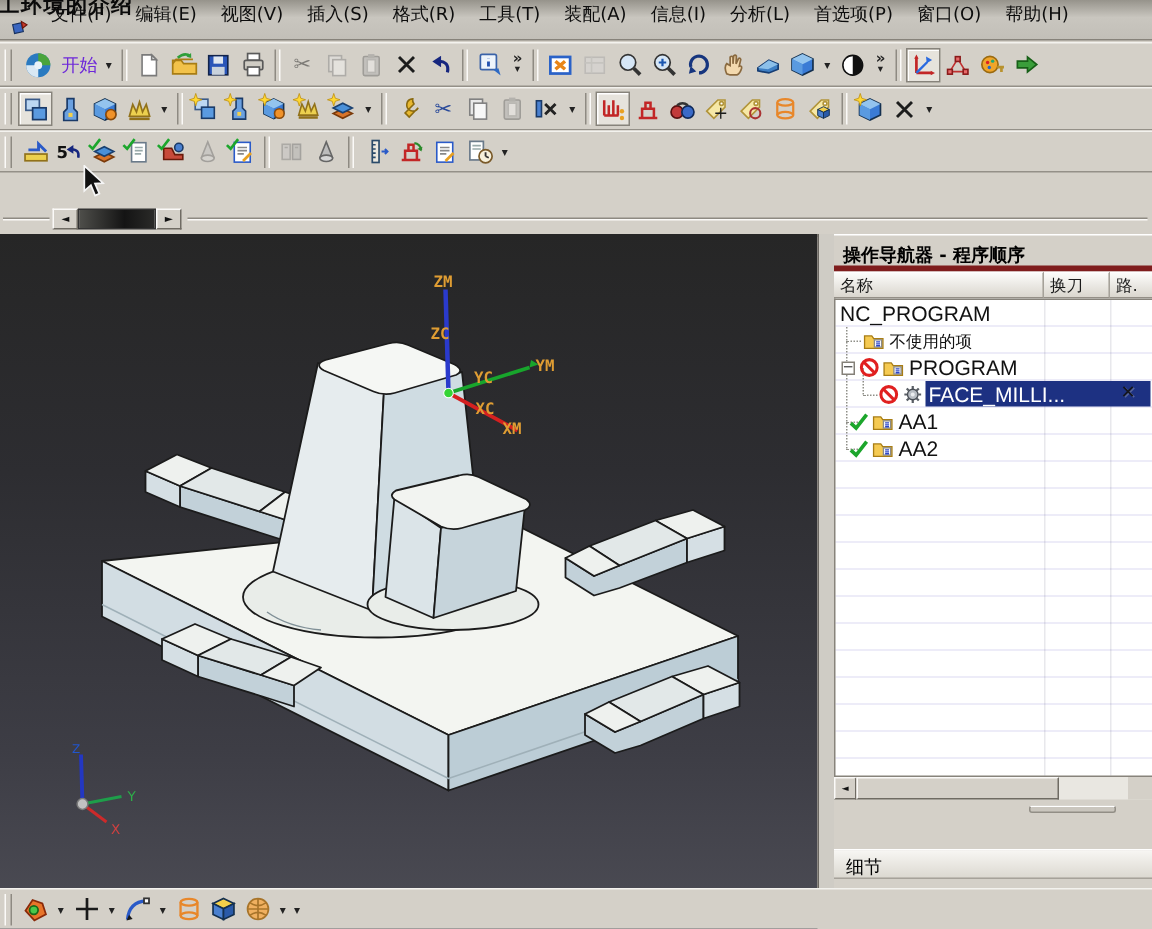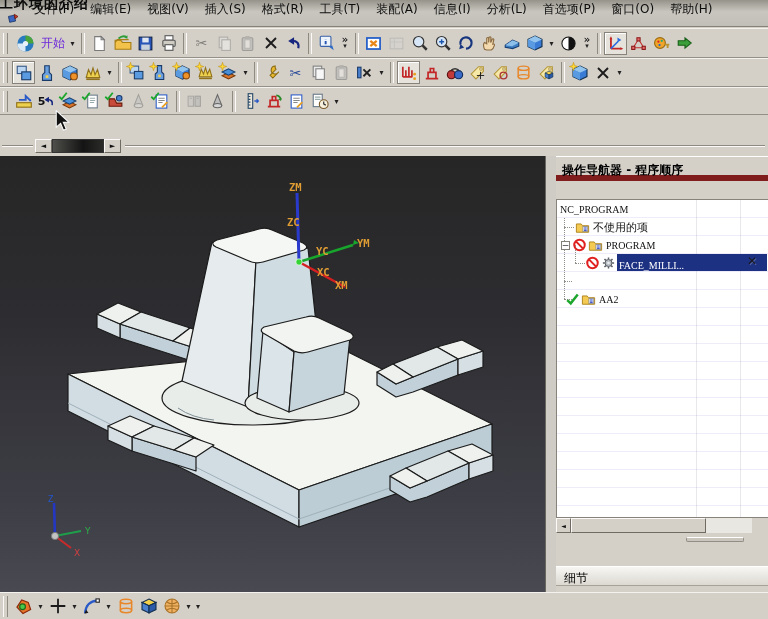--- a/index.html
+++ b/index.html
@@ -43,31 +43,31 @@
     border:1px solid #333;box-sizing:border-box}
   
   .viewport{position:absolute;left:0;top:156px;width:545px;height:528px;
     background:linear-gradient(180deg,#262626 0%,#2d2d31 30%,#3d3d45 65%,#55555e 100%)}
   .vsplit{position:absolute;left:545px;top:156px;width:11px;height:436px;background:#cfccc5;
     border-left:1px solid #6a6660;box-sizing:border-box}
   
   .panel{position:absolute;left:556px;top:156px;width:212px;height:436px;background:#d4d0c8}
   .ptitle{position:absolute;left:0;top:0;width:212px;height:25px;box-sizing:border-box;
     border-top:1px solid #fff;padding:5px 0 0 6px;font-weight:bold;font-size:12px;color:#000;
-    border-bottom:6px solid #7f1d1d}
+    border-bottom:4px solid #7f1d1d}
   .phead{position:absolute;left:0;top:25px;width:212px;height:18px;display:flex}
   .hcell{box-sizing:border-box;background:linear-gradient(#fcfcfa,#dad6ce);border-right:1px solid #a5a199;
     border-top:1px solid #fff;border-bottom:1px solid #948f87;font-size:11px;color:#1a1a1a;
     padding:1px 0 0 4px;overflow:hidden;white-space:nowrap}
   .tree{position:absolute;left:0;top:43px;width:212px;height:319px;background:#fff;
     border:1px solid #87837b;border-right:none;box-sizing:border-box;overflow:hidden;
     background-image:repeating-linear-gradient(180deg,#ffffff 0 17px,#edecf8 17px 18px)}
   .colguide{position:absolute;top:0;height:319px;width:1px;background:rgba(90,90,120,.14)}
   .trw{position:absolute;left:0;width:210px;height:18px;display:flex;align-items:center;font-size:11px;color:#111}
-  .mono{font-family:Liberation Serif, serif;font-size:10px}
+  .mono{font-family:Liberation Sans, sans-serif;font-size:14px}
   .expbox{width:9px;height:9px;box-sizing:border-box;border:1px solid #848078;background:#fff;
     display:flex;align-items:center;justify-content:center;font-size:9px;line-height:7px;color:#333;margin:0 2px}
   .ticon{width:15px;height:14px;flex:0 0 auto;margin-right:1px}
   .selbar{position:absolute;left:60px;top:0;width:150px;height:17px;background:#1d3182;display:flex;align-items:flex-end}
   .selbar .lbl{color:#fff;padding-left:2px}
   .pathx{position:absolute;left:130px;top:0px;color:#15161c;font-size:12px;font-weight:bold;
     text-shadow:1px 1px 0 #55639c}
   .dotv{position:absolute;width:1px;border-left:1px dotted #8f8f88}
   .doth{position:absolute;height:1px;border-top:1px dotted #8f8f88}
   .hscroll{position:absolute;left:0;top:362px;width:212px;height:15px;background:#e9e7e1}
@@ -832,20 +832,25 @@
       <text x="48" y="346" font-size="8" fill="#2255cc">Z</text>
       <text x="85" y="378" font-size="9" fill="#2db049">Y</text>
       <text x="74" y="400" font-size="9" fill="#d04040">X</text>
     </g>
   </svg>
 </div>
 <div class="vsplit"></div>
 
 <div class="panel">
   <div class="ptitle">操作导航器 - 程序顺序</div>
+  <div class="phead">
+    <div class="hcell" style="width:140px">名称</div>
+    <div class="hcell" style="width:44px">换刀</div>
+    <div class="hcell" style="width:28px;border-right:none">路.</div>
+  </div>
   <div class="tree">
     <div class="colguide" style="left:139px"></div>
     <div class="colguide" style="left:183px"></div>
 
     <div class="dot dotv" style="left:7px;top:18px;height:81px"></div>
     <div class="doth" style="left:7px;top:27px;width:10px"></div>
     <div class="doth" style="left:7px;top:81px;width:8px"></div>
     <div class="doth" style="left:7px;top:99px;width:8px"></div>
     <div class="dotv" style="left:18px;top:45px;height:18px"></div>
     <div class="doth" style="left:18px;top:63px;width:10px"></div>
@@ -877,20 +882,30 @@
           <use href="#s-prohibit"></use>
         </svg>
       <svg class="ticon">
           <use href="#s-gear"></use>
         </svg>
       <span class="selbar">
         <span class="lbl mono">FACE_MILLI...</span>
         <span class="pathx">✕</span>
       </span>
     </div>
+    <div class="trw" style="top:72px">
+      <span style="width:8px"></span>
+      <svg class="ticon">
+          <use href="#s-check"></use>
+        </svg>
+      <svg class="ticon">
+          <use href="#s-tfolder"></use>
+        </svg>
+      <span class="mono" style="padding-left:2px">AA1</span>
+    </div>
     <div class="trw" style="top:90px">
       <span style="width:8px"></span>
       <svg class="ticon">
           <use href="#s-check"></use>
         </svg>
       <svg class="ticon">
           <use href="#s-tfolder"></use>
         </svg>
       <span class="mono" style="padding-left:2px">AA2</span>
     </div>

